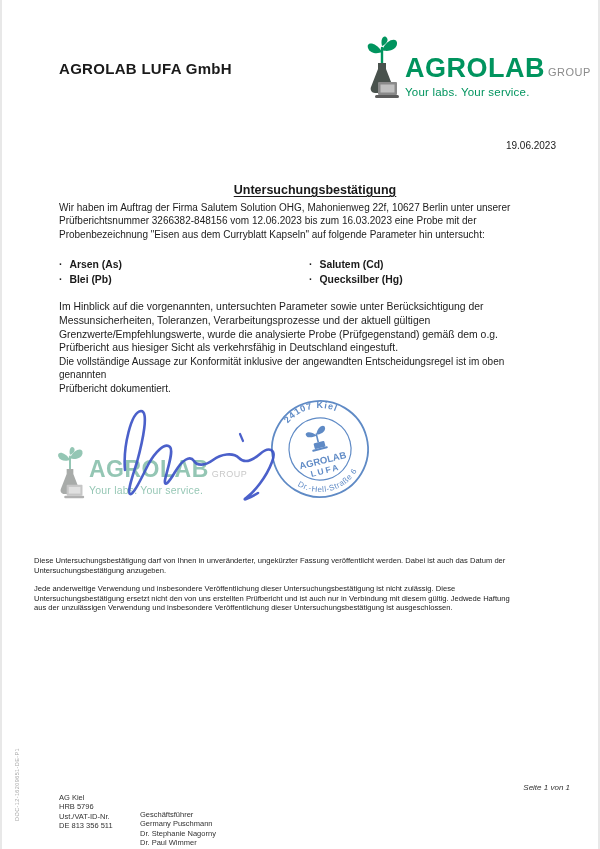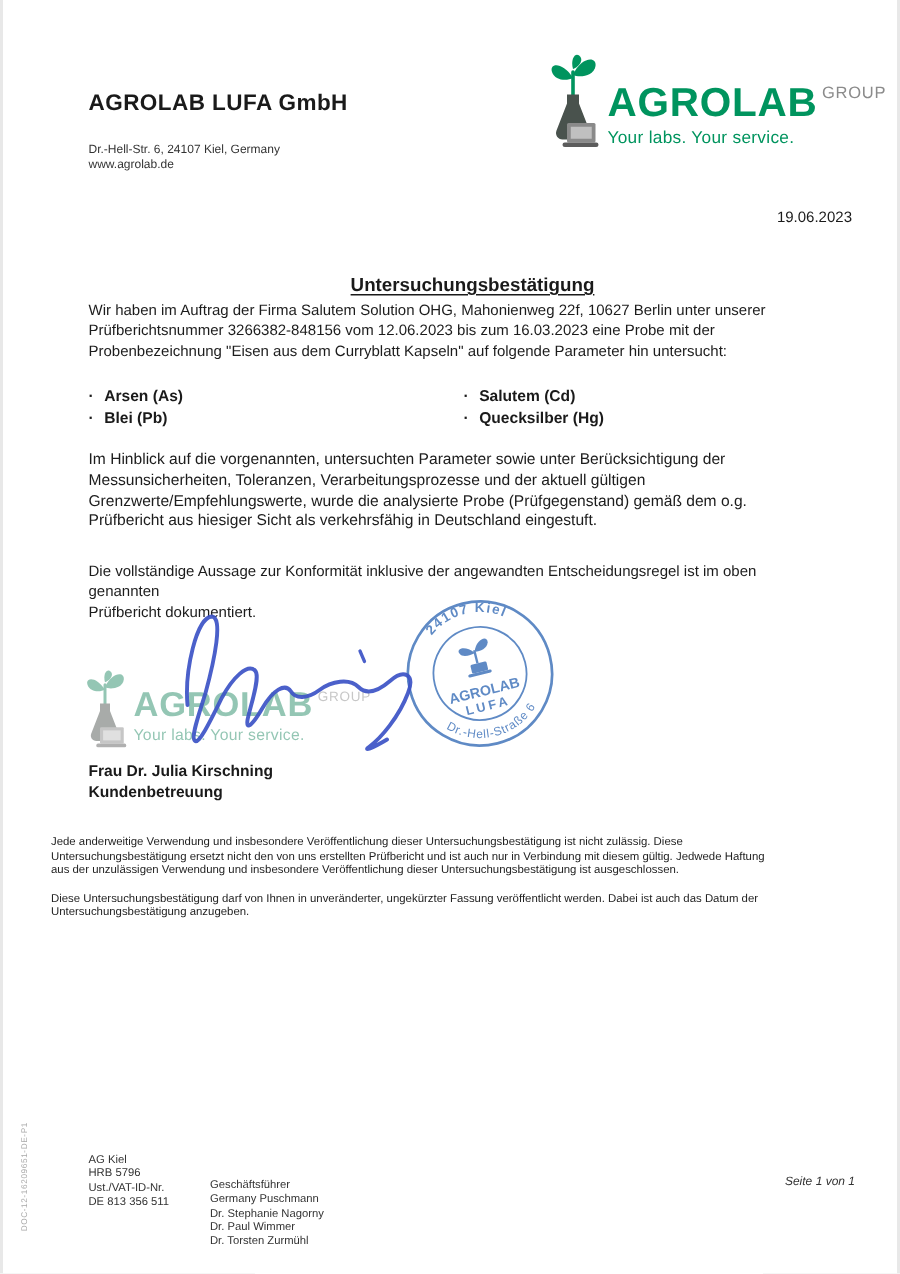--- a/index.html
+++ b/index.html
@@ -15,35 +15,35 @@
     margin:0 auto;overflow:hidden;color:#1a1a1a;
   }
   
   .company-name{position:absolute;left:57px;top:60px;font-size:15px;font-weight:bold;letter-spacing:.3px;}
   .company-address{position:absolute;left:57px;top:95px;font-size:8px;line-height:9.5px;color:#333;}
   .logo{position:absolute;left:362px;top:33px;display:flex;gap:5px;align-items:flex-start;}
   .logo .icon{flex:0 0 auto;}
   .logo-text{margin-top:22px;}
   .wordmark-row{display:flex;align-items:flex-start;line-height:1;}
   .wordmark{font-size:27px;font-weight:bold;color:var(--brand-green);letter-spacing:.5px;}
-  .wordmark-suffix{font-size:11px;color:var(--group-gray);margin-left:3px;margin-top:2px;letter-spacing:.5px;}
+  .wordmark-suffix{font-size:11px;color:var(--group-gray);margin-left:3px;margin-top:12px;letter-spacing:.5px;}
   .tagline{font-size:11.5px;color:var(--brand-green);margin-top:4px;letter-spacing:.2px;}
   .leaf{fill:var(--brand-green);}
   .stem{stroke:var(--brand-green);stroke-width:2.4;fill:none;stroke-linecap:round;}
   .flask{fill:#49524d;}
   .laptop-body{fill:#8a8a8a;}
   .laptop-screen{fill:#c0c0c0;}
   .laptop-base{fill:#5c5c5c;}
   
-  .date{position:absolute;top:140px;right:30px;font-size:10px;text-align:right;}
+  .date{position:absolute;top:140px;right:42px;font-size:10px;text-align:right;}
   .doc-title{position:absolute;left:70px;right:40px;top:183px;text-align:center;font-size:12.5px;font-weight:bold;text-decoration:underline;text-underline-offset:2px;}
   .para{position:absolute;left:57px;width:495px;font-size:10px;line-height:13.4px;white-space:pre-line;color:#1c1c1c;}
   .para-intro{top:201px;}
   .para-bold{top:300px;font-weight:normal;font-size:10.4px;line-height:13.8px;}
-  .para-conformity{top:375px;}
+  .para-conformity{top:355px;}
   .params{position:absolute;left:57px;top:259px;width:470px;display:grid;grid-template-columns:250px auto;grid-auto-flow:column;grid-template-rows:repeat(2,14.5px);}
   .param{font-size:10.4px;font-weight:bold;display:flex;align-items:baseline;}
   .param .bullet{margin-right:7px;font-weight:bold;}
   
   .watermark{position:absolute;left:53px;top:444px;display:flex;gap:4px;align-items:flex-start;opacity:.48;filter:grayscale(30%);z-index:1;}
   .watermark .logo-text{margin-top:14px;}
   .watermark .wordmark{font-size:23px;}
   .watermark .wordmark-suffix{font-size:9px;}
   .watermark .tagline{font-size:10.5px;margin-top:3px;}
   .signature-svg{position:absolute;left:95px;top:402px;z-index:3;}
@@ -51,35 +51,31 @@
   .stamp{position:absolute;left:263px;top:397px;width:110px;height:104px;transform:rotate(-14deg);opacity:.88;z-index:2;}
   .stamp-stroke{stroke:var(--stamp-blue);fill:none;}
   .stamp-fill{fill:var(--stamp-blue);}
   .stamp-text{fill:var(--stamp-blue);font-family:"Liberation Sans",sans-serif;}
   .signer{position:absolute;left:57px;top:508px;font-size:10.4px;font-weight:bold;line-height:14px;}
   
   .legal{position:absolute;left:32px;top:556px;width:540px;font-size:7.6px;line-height:9.5px;color:#222;}
   .legal p{white-space:pre-line;margin-bottom:9px;}
   
   .page-number{position:absolute;top:783px;right:28px;font-size:8px;font-style:italic;color:#333;}
-  .footer-col{position:absolute;top:768px;font-size:7.5px;line-height:9.3px;color:#333;}
+  .footer-col{position:absolute;top:793px;font-size:7.5px;line-height:9.3px;color:#333;}
   .footer-register{left:57px;}
   .footer-management{left:138px;margin-top:17px;}
   .doc-code{position:absolute;left:12px;top:748px;writing-mode:vertical-rl;transform:rotate(180deg);font-size:5.5px;letter-spacing:.4px;color:#a9a9a9;}
 </style>
 </head>
 <body>
 
 <div class="page">
 
   <div class="company-name">AGROLAB LUFA GmbH</div>
-  <div class="company-address">
-    <div>Dr.-Hell-Str. 6, 24107 Kiel, Germany</div>
-    <div>www.agrolab.de</div>
-  </div>
 
   <div class="logo">
     <svg class="icon" width="36" height="72" viewBox="0 0 36 72">
       <path class="leaf" d="M18,19 C11,8 2,9 4,15 C6,21 14,21 18,19 Z"></path>
       <path class="leaf" d="M18,17 C23,5 34,4 33,11 C32,18 22,19 18,17 Z"></path>
       <path class="leaf" d="M18,13 C16,6 20,1 23,5 C25,8 21,12 18,13 Z"></path>
       <path class="stem" d="M18,15 L18,32"></path>
       <path class="flask" d="M14,30 h8 v6 l7,18 c1.2,3 -1,6 -4,6 h-14 c-3,0 -5.2,-3 -4,-6 l7,-18 z"></path>
       <rect class="laptop-body" x="14" y="49" width="19" height="13" rx="1"></rect>
       <rect class="laptop-screen" x="16.5" y="51.5" width="14" height="8"></rect>
@@ -171,31 +167,27 @@
         <path class="stamp-fill" d="M55,37 C58,29 66,28 65,33 C64,37 58,38 55,37 Z"></path>
         <path class="stamp-stroke" d="M55,36 L55,45" stroke-width="1.6"></path>
         <rect class="stamp-fill" x="50" y="45" width="11" height="6" rx="1"></rect>
         <rect class="stamp-fill" x="47" y="51" width="16" height="2" rx="1"></rect>
       </g>
       <text class="stamp-text" x="55" y="67" font-size="9.5" font-weight="bold" text-anchor="middle">AGROLAB</text>
       <text class="stamp-text" x="55" y="77" font-size="8.5" font-weight="bold" text-anchor="middle" letter-spacing="2">LUFA</text>
     </svg>
   </div>
 
-  <div class="signer">
-    <div>Frau Dr. Julia Kirschning</div>
-    <div>Kundenbetreuung</div>
-  </div>
 
   <div class="legal">
+    <p>Diese Untersuchungsbestätigung darf von Ihnen in unveränderter, ungekürzter Fassung veröffentlicht werden. Dabei ist auch das Datum der
+Untersuchungsbestätigung anzugeben.</p>
     <p>Jede anderweitige Verwendung und insbesondere Veröffentlichung dieser Untersuchungsbestätigung ist nicht zulässig. Diese
 Untersuchungsbestätigung ersetzt nicht den von uns erstellten Prüfbericht und ist auch nur in Verbindung mit diesem gültig. Jedwede Haftung
 aus der unzulässigen Verwendung und insbesondere Veröffentlichung dieser Untersuchungsbestätigung ist ausgeschlossen.</p>
-    <p>Diese Untersuchungsbestätigung darf von Ihnen in unveränderter, ungekürzter Fassung veröffentlicht werden. Dabei ist auch das Datum der
-Untersuchungsbestätigung anzugeben.</p>
   </div>
 
   <div class="page-number">Seite 1 von 1</div>
 
   <div class="footer-col footer-register">
     <div>AG Kiel</div>
     <div>HRB 5796</div>
     <div>Ust./VAT-ID-Nr.</div>
     <div>DE 813 356 511</div>
   </div>

